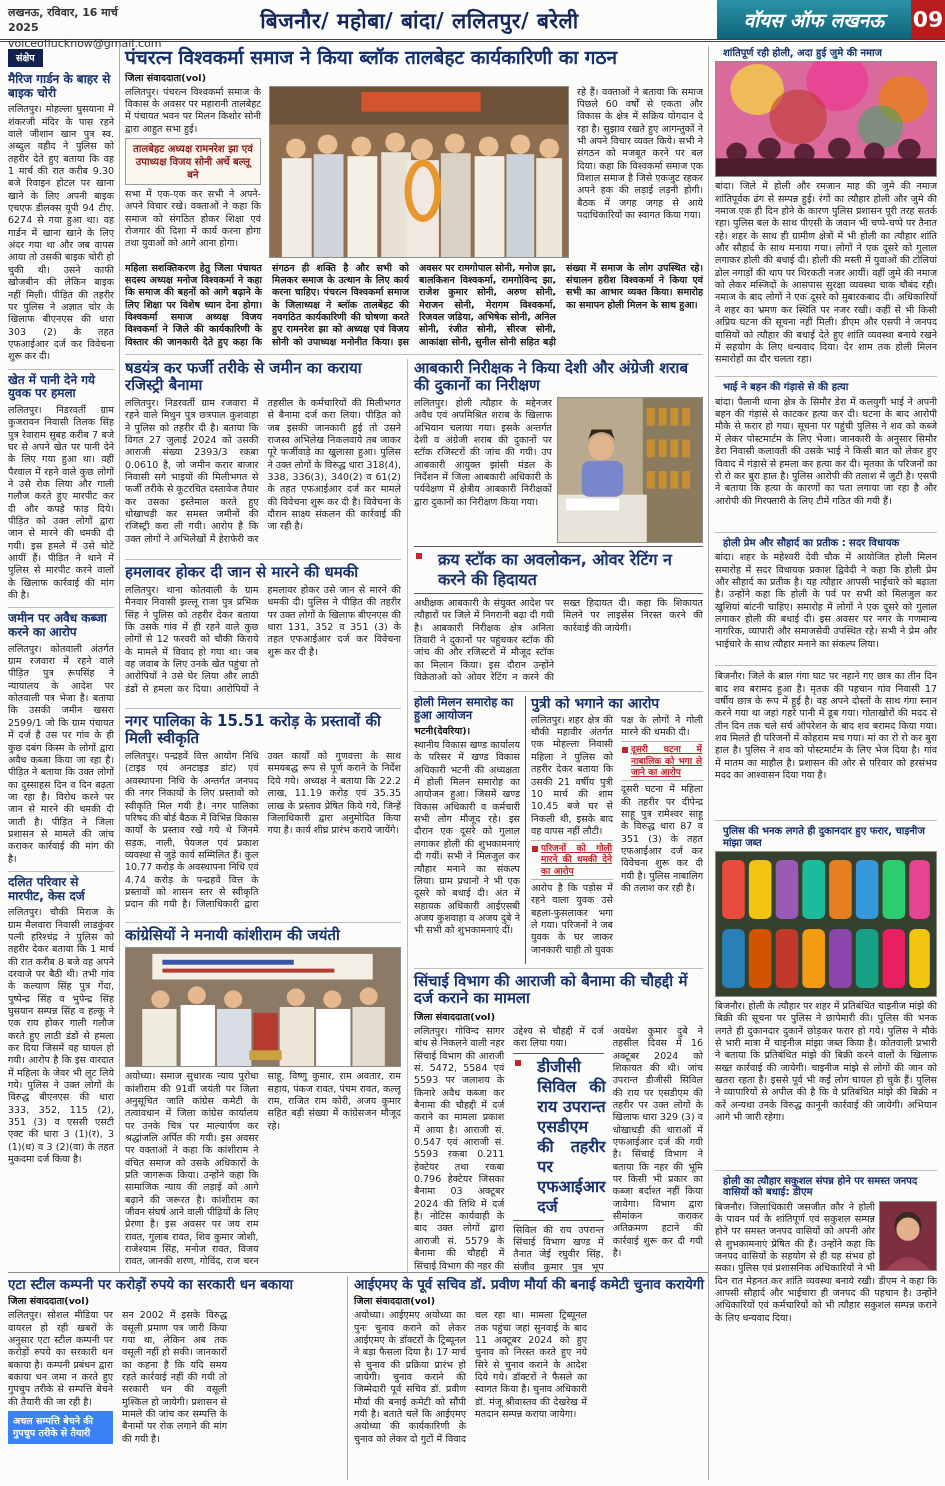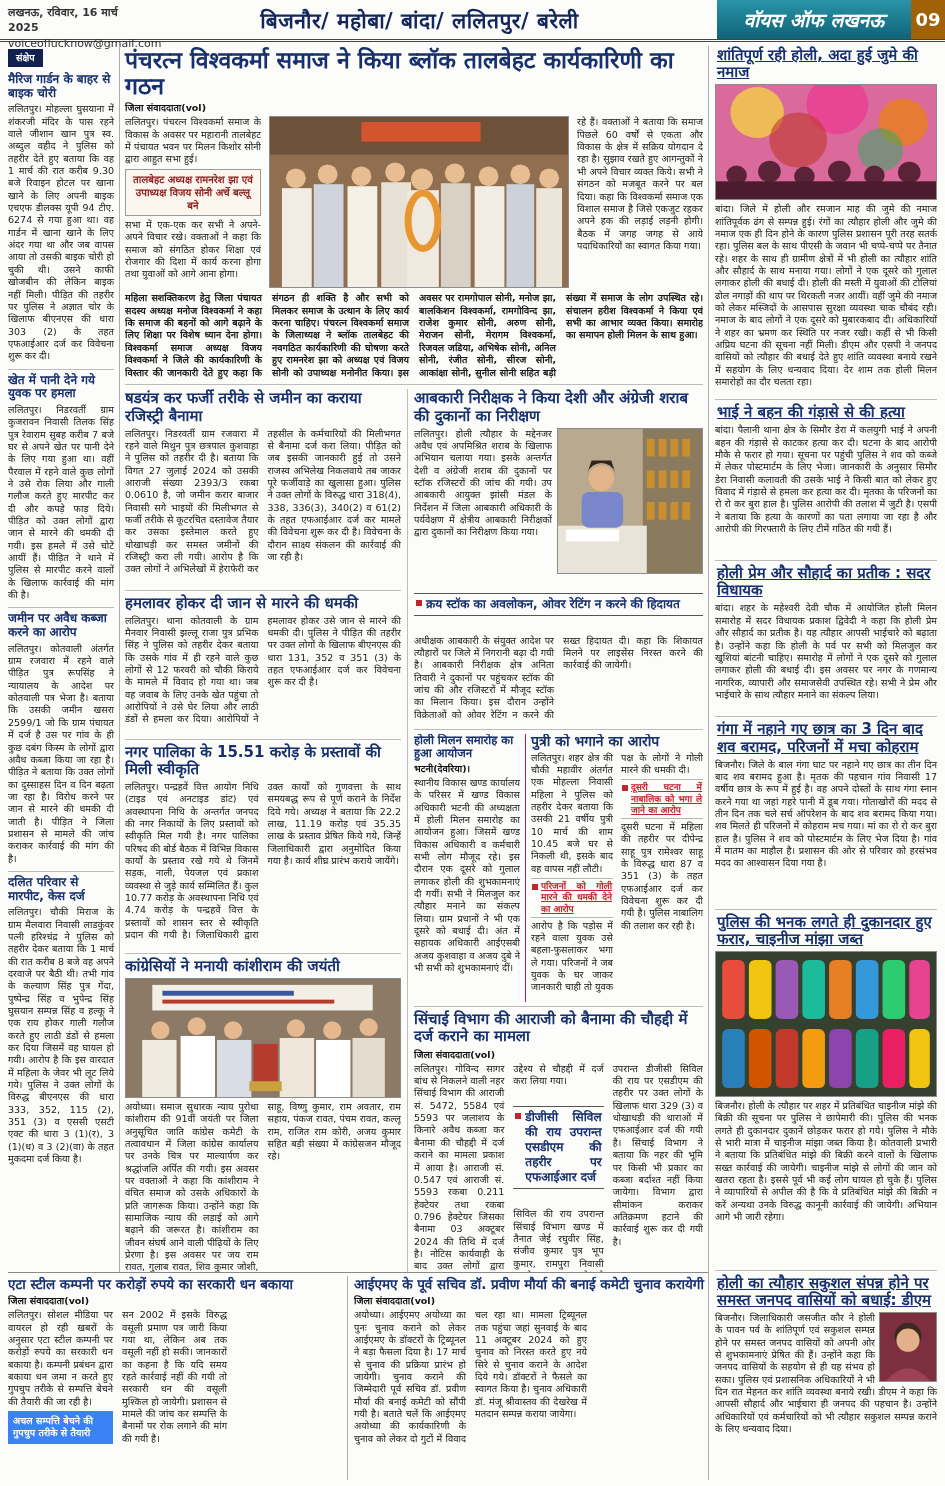--- a/index.html
+++ b/index.html
@@ -10,22 +10,22 @@
   
   .header{display:flex;align-items:stretch;height:42px;border-bottom:3px double #444;flex:0 0 auto;}
   .header-left{width:122px;padding:5px 2px 0 8px;font-size:11px;line-height:1.4;color:#333;}
   .header-left .dl{font-weight:bold;}
   .header-center{flex:1;display:flex;align-items:center;justify-content:center;
                  font-size:21px;font-weight:bold;color:#13275c;letter-spacing:.5px;}
   .masthead{width:228px;margin-right:0;display:flex;align-items:stretch;}
   .masthead-text{flex:1;background:linear-gradient(180deg,#2a93a8,#0f6478);color:#fff;
                  display:flex;align-items:center;justify-content:center;
                  font-size:19px;font-weight:bold;font-style:italic;}
-  .page-num{width:34px;background:#a16207;color:#fff;display:flex;align-items:center;justify-content:center;
-            font-size:18px;font-weight:bold;}
+  .page-num{width:34px;background:#b91c1c;color:#fff;display:flex;align-items:center;justify-content:center;
+            font-size:22px;font-weight:bold;}
   
   .content{flex:1;display:flex;padding:4px 8px 6px 8px;min-height:0;}
   .main-zone{width:700px;display:flex;flex-direction:column;min-height:0;}
   .top-zone{display:flex;height:1226px;min-height:0;}
   .briefs{width:112px;border-right:1px solid #adadad;padding:0 5px 0 0;overflow:hidden;}
   .center{flex:1;padding:0 5px;overflow:hidden;}
   .bottom-zone{flex:1;display:flex;border-top:1.5px solid #8a8a8a;padding-top:3px;overflow:hidden;}
   .eta{width:340px;border-right:1px solid #adadad;padding-right:6px;overflow:hidden;}
   .ima{flex:1;padding-left:6px;overflow:hidden;}
   .right-col{flex:1;border-left:1px solid #adadad;padding-left:6px;overflow:hidden;}
@@ -34,34 +34,34 @@
   .bt{font-size:9.5px;line-height:1.3;text-align:justify;color:#1b1b1b;}
   .bt p{margin:0 0 3px;}
   .byline{font-size:9.5px;font-weight:bold;color:#101010;margin:2px 0;}
   .rule{border:0;border-top:1px solid #bdbdbd;margin:4px 0;}
   .cols2{column-count:2;column-gap:9px;column-fill:auto;overflow:hidden;}
   .cols3{column-count:3;column-gap:9px;column-fill:auto;overflow:hidden;}
   .cols4{column-count:4;column-gap:10px;column-fill:auto;overflow:hidden;}
   
   .box-quote{border:1.5px solid #9a9a9a;background:#fbf7ef;padding:3px 4px;margin:3px 0;
              color:#8e1f1f;font-weight:bold;font-size:10px;line-height:1.3;text-align:center;break-inside:avoid;}
-  .bar-inset{border-top:1.5px solid #555;border-bottom:1.5px solid #555;padding:3px 2px;margin:19px 0;
-             color:#17316e;font-weight:bold;font-size:12px;line-height:1.25;display:flex;gap:4px;break-inside:avoid;}
+  .bar-inset{border-top:1.5px solid #555;border-bottom:1.5px solid #555;padding:3px 2px;margin:3px 0;
+             color:#17316e;font-weight:bold;font-size:16px;line-height:1.25;display:flex;gap:16px;break-inside:avoid;}
   .mini-inset{border-top:1px solid #b5b5b5;border-bottom:1px solid #b5b5b5;padding:2px 1px;margin:2px 0;
               color:#c0272d;font-weight:bold;font-size:9px;line-height:1.25;display:flex;gap:3px;break-inside:avoid;text-decoration:underline;}
   .dark-inset{background:#3b82f6;color:#fff;font-weight:bold;font-size:9.5px;line-height:1.3;
               padding:4px 5px;margin:3px 0;text-align:left;break-inside:avoid;}
   .sq{width:6px;height:6px;background:#c0272d;flex:0 0 auto;margin-top:3px;}
   
   .sec-label{display:inline-block;background:#12224e;color:#fff;font-size:9.5px;font-weight:bold;
              padding:2px 8px 3px;margin-bottom:4px;}
   .brief h3{font-size:12px;margin:2px 0 3px;}
   .brief{padding-bottom:2px;}
   
-  .lead-head{font-size:23px;margin:1px 0 2px;}
+  .lead-head{font-size:19px;margin:1px 0 2px;}
   .lead-mid{display:flex;gap:8px;height:172px;overflow:hidden;}
   .lead-left{width:136px;overflow:hidden;}
   .lead-right{flex:1;overflow:hidden;}
   .photo{border:1px solid #8c8c8c;overflow:hidden;background:#999;flex:0 0 auto;}
   .photo svg{display:block;width:100%;height:100%;}
   .photo-main{width:300px;height:172px;}
   .lead-bottom{height:88px;margin-top:4px;font-weight:bold;}
   
   .center-split{display:flex;margin-top:2px;min-height:0;}
   .sub-left{width:283px;border-right:1px solid #bdbdbd;padding-right:6px;overflow:hidden;}
@@ -83,21 +83,21 @@
   .milan-body{height:212px;}
   .daughter{flex:1;padding-left:5px;overflow:hidden;}
   .daughter h3{font-size:14px;margin-bottom:2px;}
   .daughter-body{height:250px;column-count:2;column-gap:8px;column-fill:auto;overflow:hidden;}
   .irri-head{font-size:16px;}
   .irri-body{height:262px;}
   
   .eta h2,.ima h2{font-size:13.5px;margin:1px 0 2px;}
   .eta-body,.ima-body{height:146px;}
   
-  .ra h3{font-size:15px;margin:1px 2px 3px;text-decoration:underline;}
+  .ra h3{font-size:10px;margin:1px 8px 3px;}
   .photo-holi{width:100%;height:116px;margin-bottom:3px;}
   .photo-manjha{width:100%;height:146px;margin-bottom:3px;}
   .ra-b1{height:192px;}
   .ra-b2{height:132px;}
   .ra-b3{height:110px;}
   .ra-b4{height:146px;}
   .ra-b5{height:166px;}
   .ra-b6{height:118px;}
   .dm-photo{float:right;width:58px;height:70px;margin:0 0 2px 4px;border:1px solid #8c8c8c;}
   .dm-photo svg{display:block;width:100%;height:100%;}
@@ -399,21 +399,20 @@
 
       <article class="ra">
         <h3 class="hl">होली प्रेम और सौहार्द का प्रतीक : सदर विधायक</h3>
         <div class="bt ra-b3">
           <p>बांदा। शहर के महेश्वरी देवी चौक में आयोजित होली मिलन समारोह में सदर विधायक प्रकाश द्विवेदी ने कहा कि होली प्रेम और सौहार्द का प्रतीक है। यह त्यौहार आपसी भाईचारे को बढ़ाता है। उन्होंने कहा कि होली के पर्व पर सभी को मिलजुल कर खुशियां बांटनी चाहिए। समारोह में लोगों ने एक दूसरे को गुलाल लगाकर होली की बधाई दी। इस अवसर पर नगर के गणमान्य नागरिक, व्यापारी और समाजसेवी उपस्थित रहे। सभी ने प्रेम और भाईचारे के साथ त्यौहार मनाने का संकल्प लिया।</p>
         </div>
       </article>
       <hr class="rule">
 
       <article class="ra">
-        <h3 class="hl">गंगा में नहाने गए छात्र का 3 दिन बाद शव बरामद, परिजनों में मचा कोहराम</h3>
         <div class="bt ra-b4">
           <p>बिजनौर। जिले के बाल गंगा घाट पर नहाने गए छात्र का तीन दिन बाद शव बरामद हुआ है। मृतक की पहचान गांव निवासी 17 वर्षीय छात्र के रूप में हुई है। वह अपने दोस्तों के साथ गंगा स्नान करने गया था जहां गहरे पानी में डूब गया। गोताखोरों की मदद से तीन दिन तक चले सर्च ऑपरेशन के बाद शव बरामद किया गया। शव मिलते ही परिजनों में कोहराम मच गया। मां का रो रो कर बुरा हाल है। पुलिस ने शव को पोस्टमार्टम के लिए भेज दिया है। गांव में मातम का माहौल है। प्रशासन की ओर से परिवार को हरसंभव मदद का आश्वासन दिया गया है।</p>
         </div>
       </article>
       <hr class="rule">
 
       <article class="ra">
         <h3 class="hl">पुलिस की भनक लगते ही दुकानदार हुए फरार, चाइनीज मांझा जब्त</h3>
         <div class="photo photo-manjha">
           <svg viewBox="0 0 214 146" preserveAspectRatio="none">

